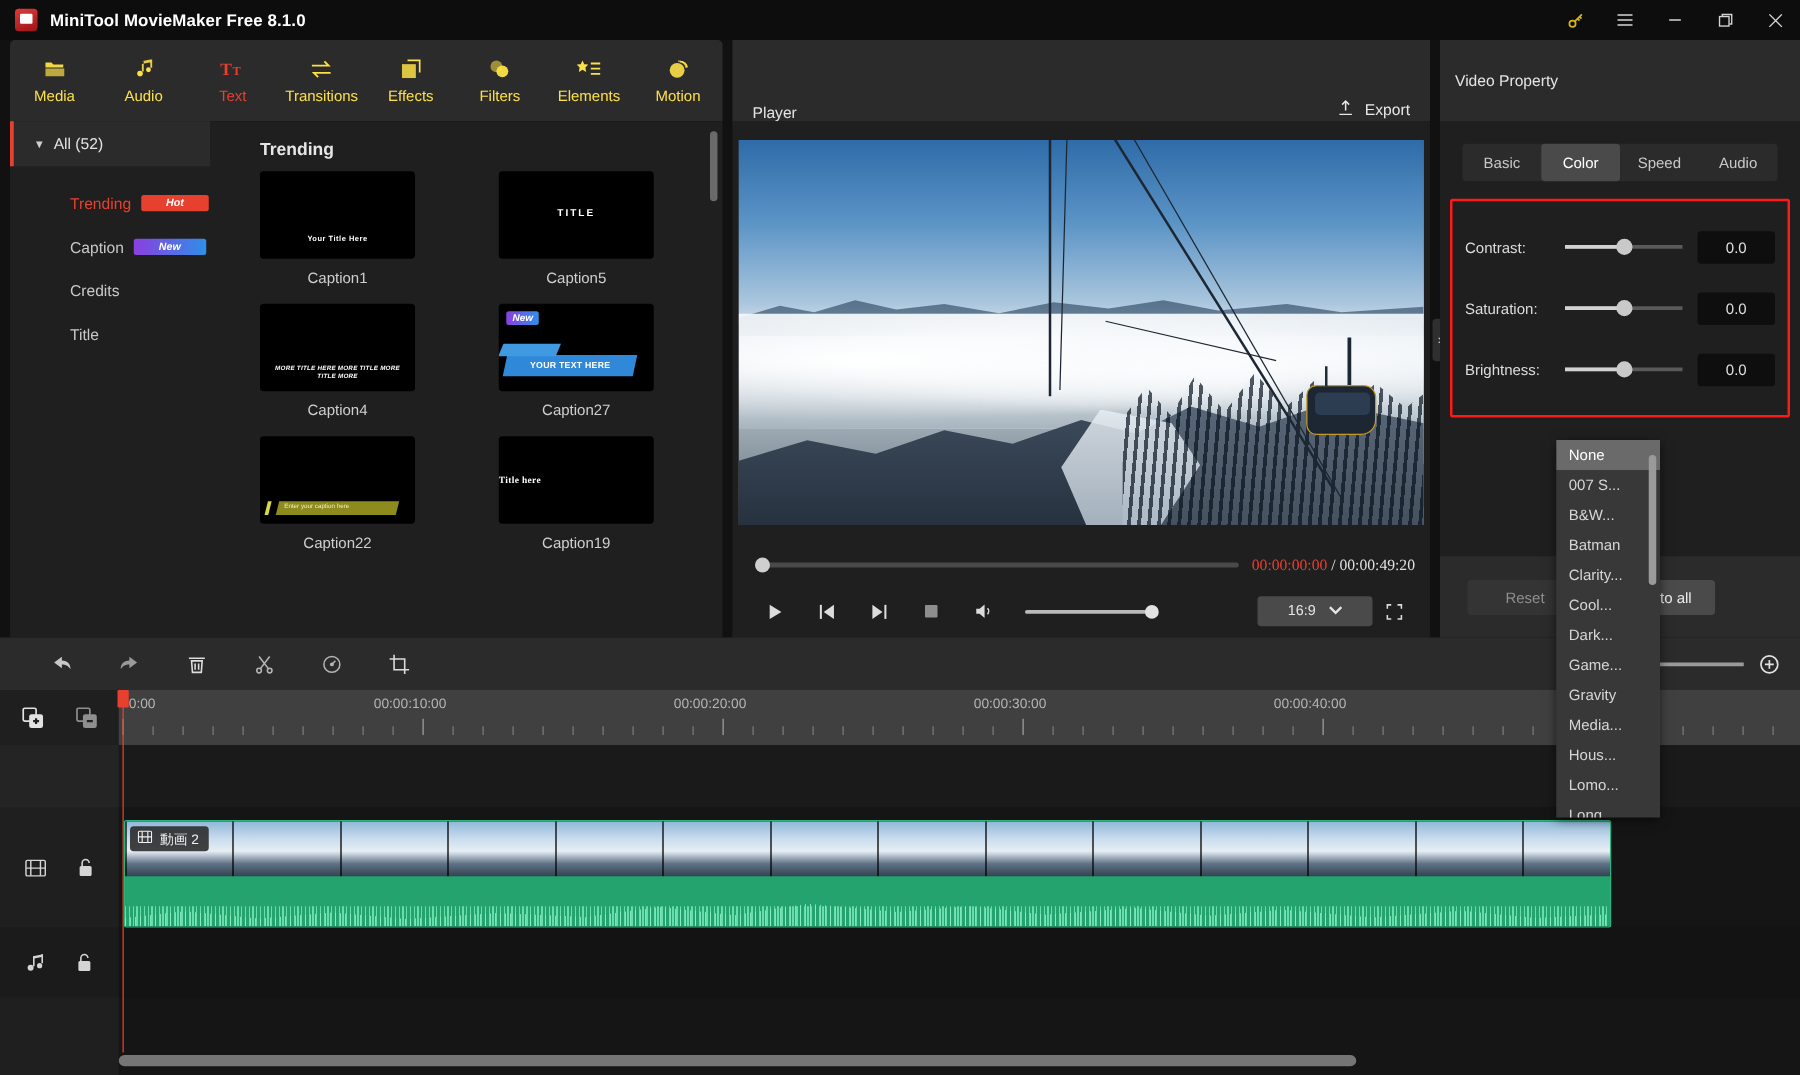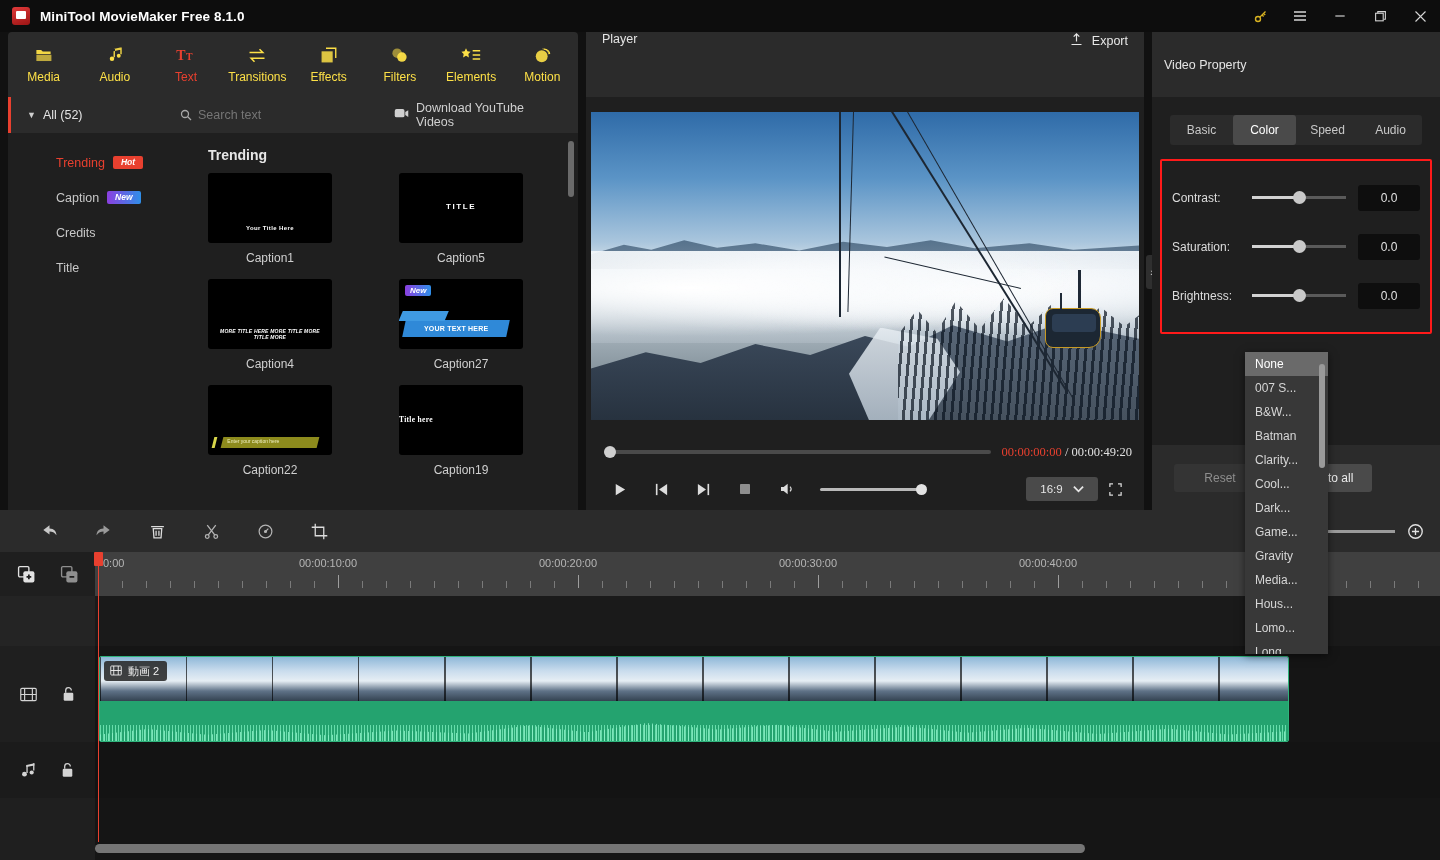--- a/index.html
+++ b/index.html
@@ -61,21 +61,21 @@
     padding-left: 16px; background: #2b2b2b; font-size: 12.5px; color: #e3e3e3;
     border-left: 3px solid #e8402f;
   }
   .caret { font-size: 9px; color: #cfcfcf; line-height:1; }
   .catlist { padding-top: 12px; }
   .cat {
     height: 35px; display: flex; align-items: center; gap: 8px;
     padding-left: 48px; font-size: 12.5px; color: #c8c8c8;
   }
   .cat.active { color: #e8402f; }
-  .badge { font-size: 8.5px; font-weight: bold; color:#fff; padding: 1px 8px; border-radius: 2px; font-style: italic; line-height: 1.25;}
+  .badge { font-size: 8.5px; font-weight: bold; color:#fff; padding: 1px 20px; border-radius: 2px; font-style: italic; line-height: 1.25;}
   .badge.hot { background: #e8402f; }
   .badge.new { background: linear-gradient(90deg,#8b3fe0,#2f8fe8); }
 
   
   .textpanel {
     position: absolute; left: 168px; top: 97px; width: 410px; height: 413px;
     background: #1f1f1f; overflow: hidden;
   }
   .searchbar {
     height: 36px; background: #2b2b2b; display: flex; align-items: center;
@@ -123,21 +123,21 @@
   .tp-scroll {
     position: absolute; right: 4px; top: 8px; width: 6px; height: 56px;
     background: #6a6a6a; border-radius: 3px;
   }
 
   
   .player {
     position: absolute; left: 586px; top: 32px; width: 558px; height: 478px;
     background: #1f1f1f;
   }
-  .player-head { height: 65px; background:#2b2b2b; display:flex; align-items:flex-start; padding: 0 16px; }
+  .player-head { height: 65px; background:#2b2b2b; display:flex; align-items:flex-end; padding: 0 16px; }
   .player-title { font-size: 12.5px; color:#e4e4e4; }
   .export { margin-left: auto; display:flex; align-items:center; gap:8px; font-size:12.5px; color:#e8e8e8;}
   .video-area { position: relative; height: 338px; background:#1f1f1f; display:flex; align-items:center; justify-content:center;}
   .video {
     position: relative; width: 548px; height: 308px; overflow: hidden;
     background: linear-gradient(#3f76b2 0%, #6fa0cd 28%, #b9cfe2 44%, #cdd8e0 58%, #9aa7b0 76%, #5f6f78 100%);
   }
   .sky { position:absolute; left:0; top:0; right:0; height:48%;
     background: linear-gradient(#2f6ba8 0%, #5b94c6 45%, #aac6dd 88%, #cfdde8 100%); }
   .mtn-far { position:absolute; left:0; top:39%; width:100%; height:12%;
@@ -173,21 +173,21 @@
   .seek { position: relative; flex: 1; height: 4px; background:#4a4a4a; border-radius:2px; margin-left:6px;}
   .seek .knob { position:absolute; left:0; top:-4px; width:12px; height:12px; border-radius:50%; background:#cfcfcf;}
   .tcode { font-size: 12.5px; white-space: nowrap; font-family: Liberation Serif, serif; }
   .tcode .cur { color:#e8402f; }
   .tcode .tot { color:#e0e0e0; }
   .btnrow { display:flex; align-items:center; height: 40px; gap: 0; }
   .pbtn { width: 42px; height: 40px; display:flex; align-items:center; justify-content:center; color:#dcdcdc;}
   .volbar { position: relative; width: 102px; height: 3px; background:#b9b9b9; border-radius:2px; margin-left:12px;}
   .volbar .knob{ position:absolute; right:-5px; top:-4px; width:11px; height:11px; border-radius:50%; background:#e2e2e2;}
   .ratio {
-    margin-left:auto; width: 72px; height: 24px; background:#4a4a4a; border-radius:3px;
+    margin-left:auto; width: 92px; height: 24px; background:#4a4a4a; border-radius:3px;
     display:flex; align-items:center; justify-content:center; gap:10px;
     font-size:11.5px; color:#e6e6e6;
   }
   .fsbtn { width: 34px; height: 40px; display:flex; align-items:center; justify-content:center; color:#dcdcdc;}
 
   
   .rightpanel {
     position:absolute; left: 1152px; top: 32px; width: 288px; height: 478px;
     background: #1f1f1f;
   }
@@ -419,38 +419,20 @@
       <div class="cat">
         <span>Credits</span>
       </div>
       <div class="cat">
         <span>Title</span>
       </div>
     </div>
   </div>
 
   <div class="textpanel">
-    <div class="searchbar">
-      <span class="search-ico">
-        <svg width="12" height="12" viewBox="0 0 24 24" fill="none" stroke="#a9a9a9" stroke-width="2.6">
-            <circle cx="10" cy="10" r="7"></circle>
-            <path d="M15.5 15.5L22 22"></path>
-          </svg>
-      </span>
-      <input class="searchinput" style="background: transparent; border: none; outline: none; color: rgb(221, 221, 221); font-size: 12.5px; font-family: &quot;Liberation Sans&quot;, sans-serif; width: 200px;" placeholder="Search text">
-      <div class="ytdl">
-        <span>
-          <svg width="15" height="13" viewBox="0 0 20 16" fill="none" stroke="#d0d0d0" stroke-width="1.6">
-              <rect x="1" y="2" width="13" height="11" rx="2.5" fill="#d0d0d0" stroke="none"></rect>
-              <path d="M15 6l4-2.5v9L15 10z" fill="#d0d0d0" stroke="none"></path>
-            </svg>
-        </span>
-        <span>Download YouTube Videos</span>
-      </div>
-    </div>
     <div class="tp-body">
       <div class="section-title">Trending</div>
       <div class="grid">
 
         <div class="thumbwrap">
           <div class="thumb">
             <div class="tt c1">Your  Title Here</div>
           </div>
           <div class="thumb-label">Caption1</div>
         </div>

